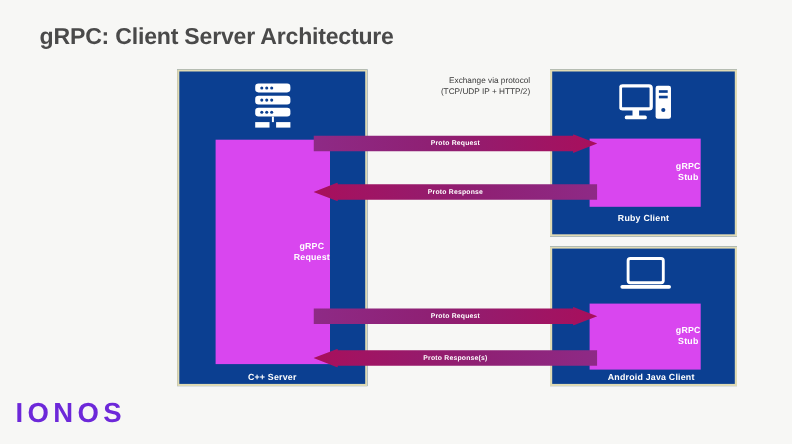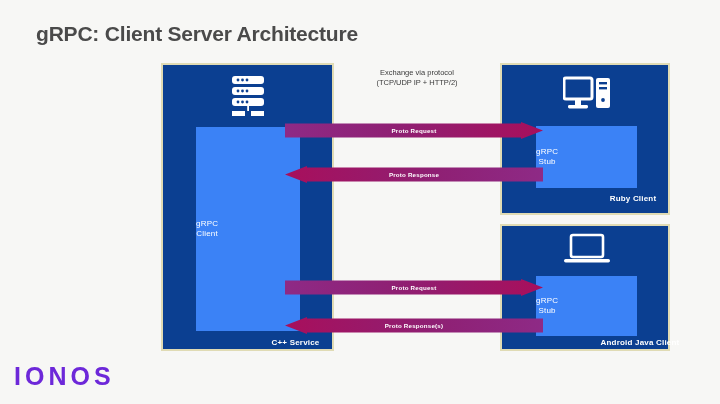--- a/index.html
+++ b/index.html
@@ -49,25 +49,26 @@
     border: 2px solid #e0dbb4;
     box-sizing: border-box;
   }
   #server-panel  { left: 161px; top: 63px;  width: 173px; height: 288px; }
   #ruby-panel    { left: 500px; top: 63px;  width: 170px; height: 152px; }
   #android-panel { left: 500px; top: 224px; width: 170px; height: 127px; }
 
   
   .cyan {
     position: absolute;
-    background: #3b82f6;
+    background: #d946ef;
     box-sizing: border-box;
     display: flex;
     align-items: center;
-    justify-content: flex-start;
+    justify-content: flex-end;
+    font-weight: bold;
   }
   #server-cyan { left: 196px; top: 127px; width: 104px; height: 204px; }
   #ruby-cyan   { left: 536px; top: 126px; width: 101px; height: 62px;  }
   #android-cyan{ left: 536px; top: 276px; width: 101px; height: 60px;  }
 
   .cyan-label {
     color: #ffffff;
     font-size: 8px;
     line-height: 10px;
     text-align: center;
@@ -76,33 +77,32 @@
 
   
   .caption {
     position: absolute;
     color: #ffffff;
     font-size: 8px;
     font-weight: bold;
     text-align: center;
     white-space: nowrap;
     letter-spacing: 0.2px;
-    margin-left: 48px;
   }
   #server-caption  { left: 161px; top: 338px; width: 173px; }
   #ruby-caption    { left: 500px; top: 194px; width: 170px; }
   #android-caption { left: 500px; top: 338px; width: 184px; }
 
   
   #protocol-note {
     position: absolute;
     left: 352px;
     top: 68px;
     width: 130px;
-    text-align: center;
+    text-align: right;
     color: #3a3a3a;
     font-size: 7.5px;
     line-height: 10px;
   }
 
   
   .arrow-wrap {
     position: absolute;
     height: 17px;
   }
@@ -171,25 +171,25 @@
       </g>
       <rect x="22.2" y="32" width="1.8" height="5" fill="#ffffff"></rect>
       <rect x="7" y="37" width="13" height="5" fill="#ffffff"></rect>
       <rect x="26" y="37" width="13" height="5" fill="#ffffff"></rect>
     </svg>
   </div>
 
   <div class="cyan" id="server-cyan">
     <div class="cyan-label">
       <div>gRPC</div>
-      <div>Client</div>
+      <div>Request</div>
     </div>
   </div>
 
-  <div class="caption" id="server-caption">C++ Service</div>
+  <div class="caption" id="server-caption">C++ Server</div>
 
   <div class="panel" id="ruby-panel"></div>
 
   <div class="icon-box" id="desktop-icon-box">
     <svg width="48" height="42" viewBox="0 0 48 42" aria-hidden="true">
       <rect x="1" y="3" width="28" height="21" rx="2" fill="none" stroke="#ffffff" stroke-width="3"></rect>
       <rect x="12" y="25" width="6" height="6" fill="#ffffff"></rect>
       <rect x="5" y="30" width="20" height="3.4" rx="1.4" fill="#ffffff"></rect>
       <rect x="33" y="3" width="14" height="30" rx="2" fill="#ffffff"></rect>
       <rect x="36" y="7" width="8" height="2.4" fill="#0b3f91"></rect>

